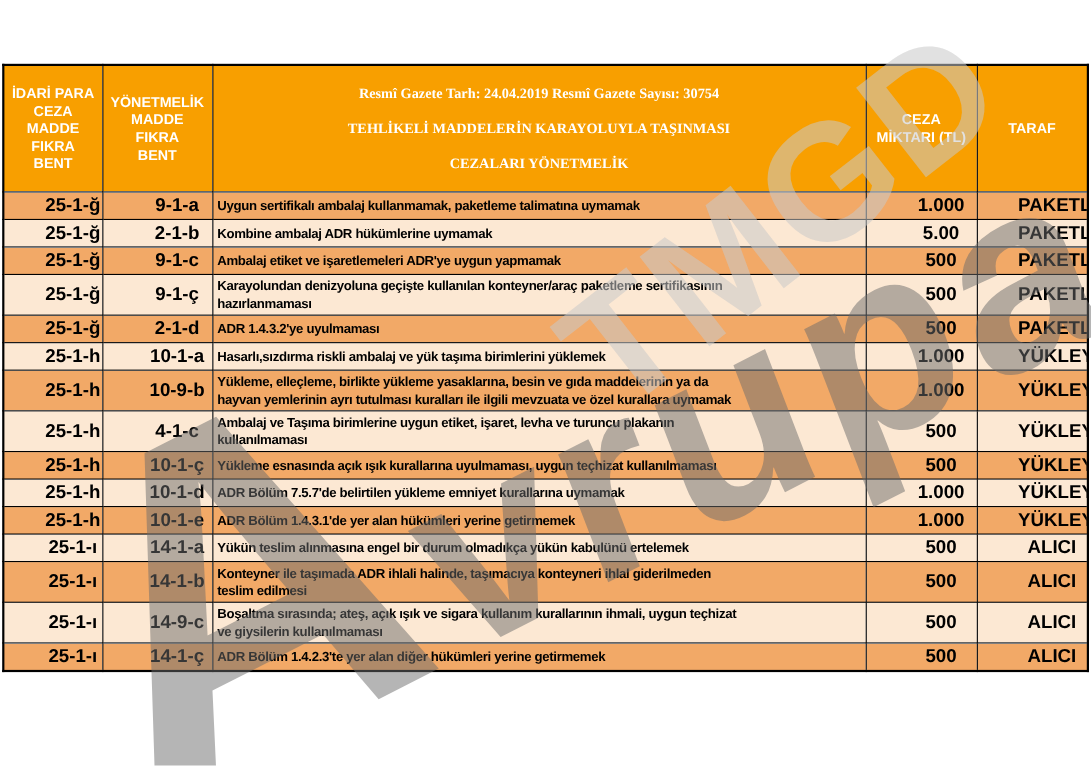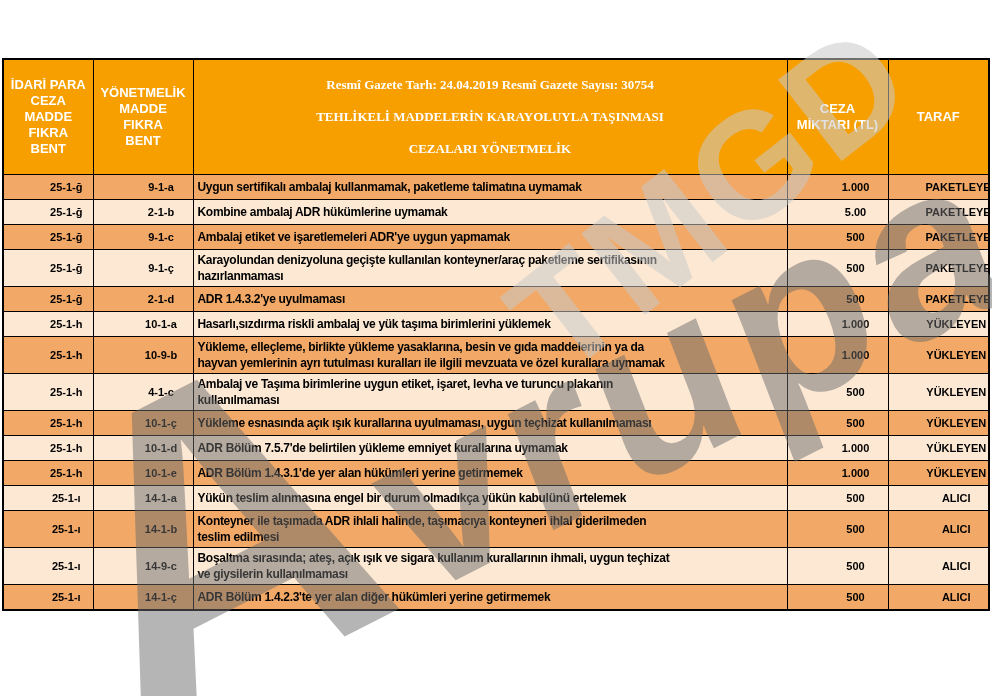--- a/index.html
+++ b/index.html
@@ -37,21 +37,21 @@
     text-align:center;
     font-size:13px;
     white-space:pre-line;
     line-height:16px;
   }
   th.gazete div{line-height:16px;font-family:Liberation Serif, serif;}
   tr.data-row{height:25px;}
   tr.row-dark td{background:#F2A967;}
   tr.row-light td{background:#FCE8D3;}
   td.c1, td.c2, td.c4, td.c5{
-    text-align:center;font-size:11px;color:#000;padding-left:37px;
+    text-align:center;font-size:17px;color:#000;padding-left:37px;
   }
   td.c3{
     text-align:left;
     font-size:12px;
     letter-spacing:-0.3px;
     line-height:16px;
     padding:2px 4px;
     color:#000;
     white-space:pre-line;
   }

